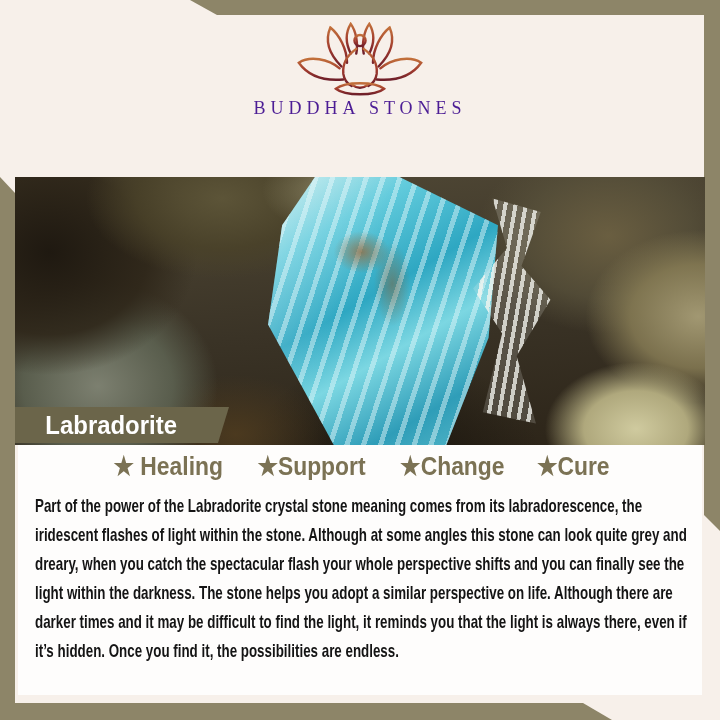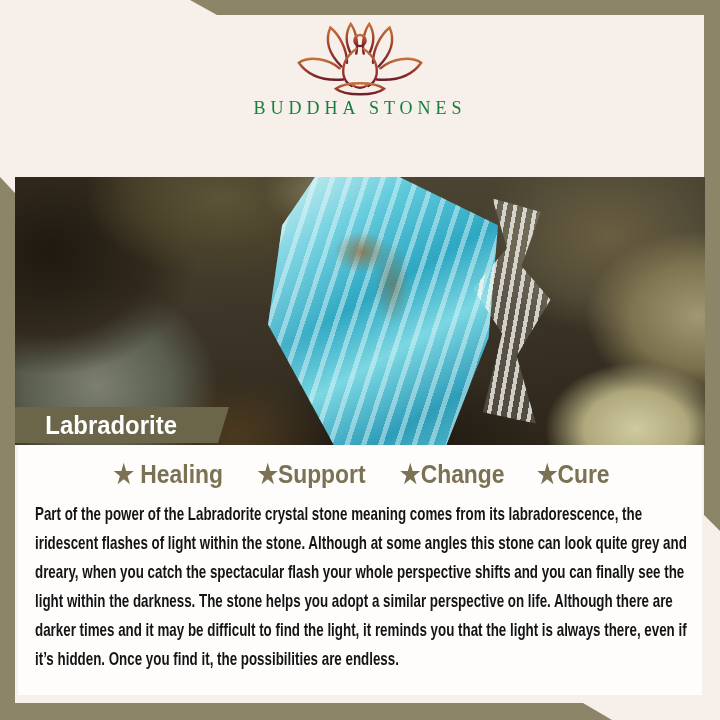--- a/index.html
+++ b/index.html
@@ -19,21 +19,21 @@
   .bar-left{left:0;top:177px;width:15px;height:543px;
     clip-path:polygon(0 0,100% 16px,100% 100%,0 100%);}
   .bar-bottom{left:0;bottom:0;width:612px;height:17px;
     clip-path:polygon(0 0,calc(100% - 29px) 0,100% 100%,0 100%);}
 
   
   .logo-wrap{position:absolute;top:22px;left:0;width:720px;text-align:center;}
   .brand{
     position:absolute;top:98px;left:0;width:720px;text-align:center;
     font-family:"Liberation Serif", serif;
-    font-size:18px;letter-spacing:5px;color:#15803d;
+    font-size:18px;letter-spacing:5px;color:#4c1d95;
   }
   .title-box{
     position:absolute;top:128px;left:145px;width:430px;height:45px;
     background:#f6f3f0;display:flex;align-items:center;justify-content:center;
   }
   .title-box h1{
     margin:0;font-size:33px;font-weight:800;color:#7a7153;
     transform:scaleX(0.83);white-space:nowrap;letter-spacing:0;
   }
 
@@ -82,21 +82,21 @@
     color:#ffffff;font-size:26px;font-weight:700;padding-left:33px;
     transform:scaleX(0.92);transform-origin:left center;white-space:nowrap;
   }
 
   
   .panel{
     position:absolute;left:18px;top:445px;width:684px;height:250px;
     background:#fefdfc;
   }
   .benefits{
-    margin-top:14px;display:flex;justify-content:center;gap:20px;
+    margin-top:6px;display:flex;justify-content:center;gap:20px;
     color:#7b7254;font-size:26px;font-weight:800;
   }
   .benefits span{transform:scaleX(0.88);white-space:nowrap;}
   .desc-clip{position:relative;margin:9px 0 16px 17px;width:660px;overflow:visible;}
   .desc{
     width:905px;transform:scaleX(0.722);transform-origin:left top;
     margin:0;font-size:18.5px;font-weight:700;line-height:29px;color:#141414;
   }
 </style>
 </head>

